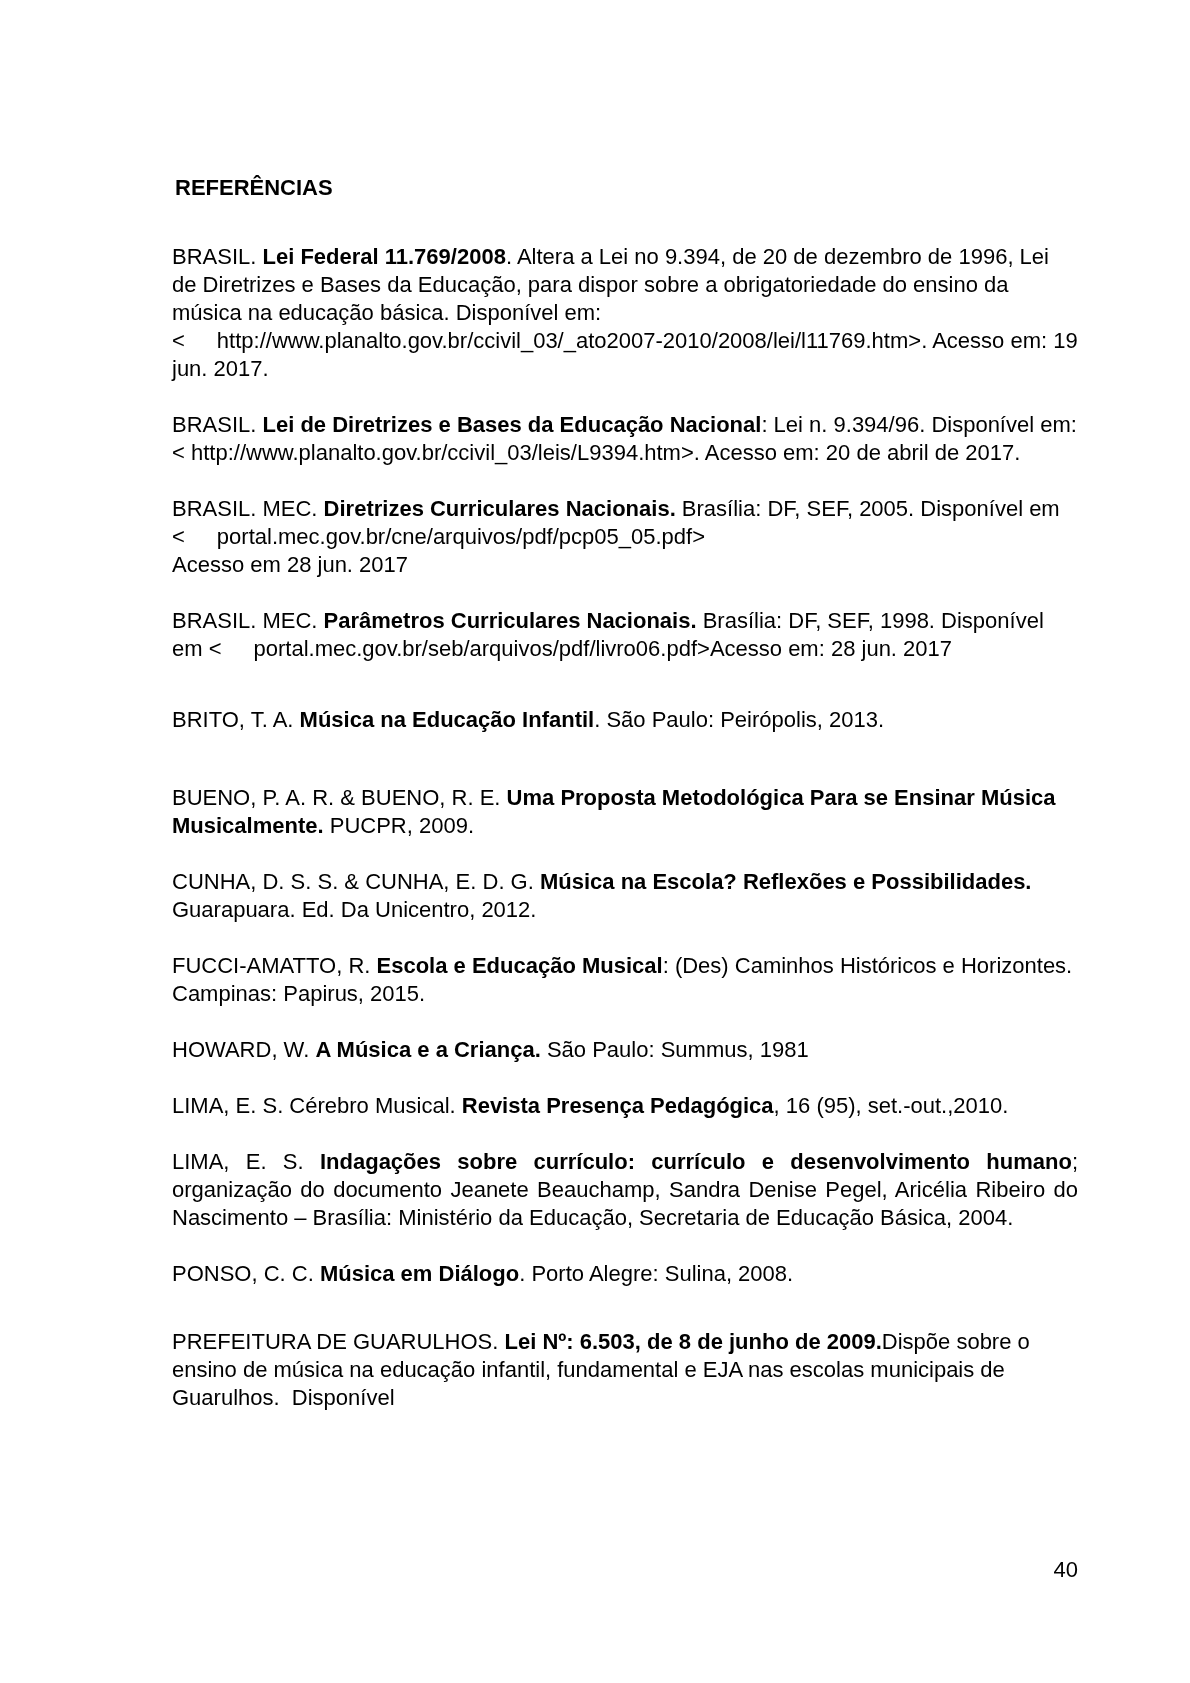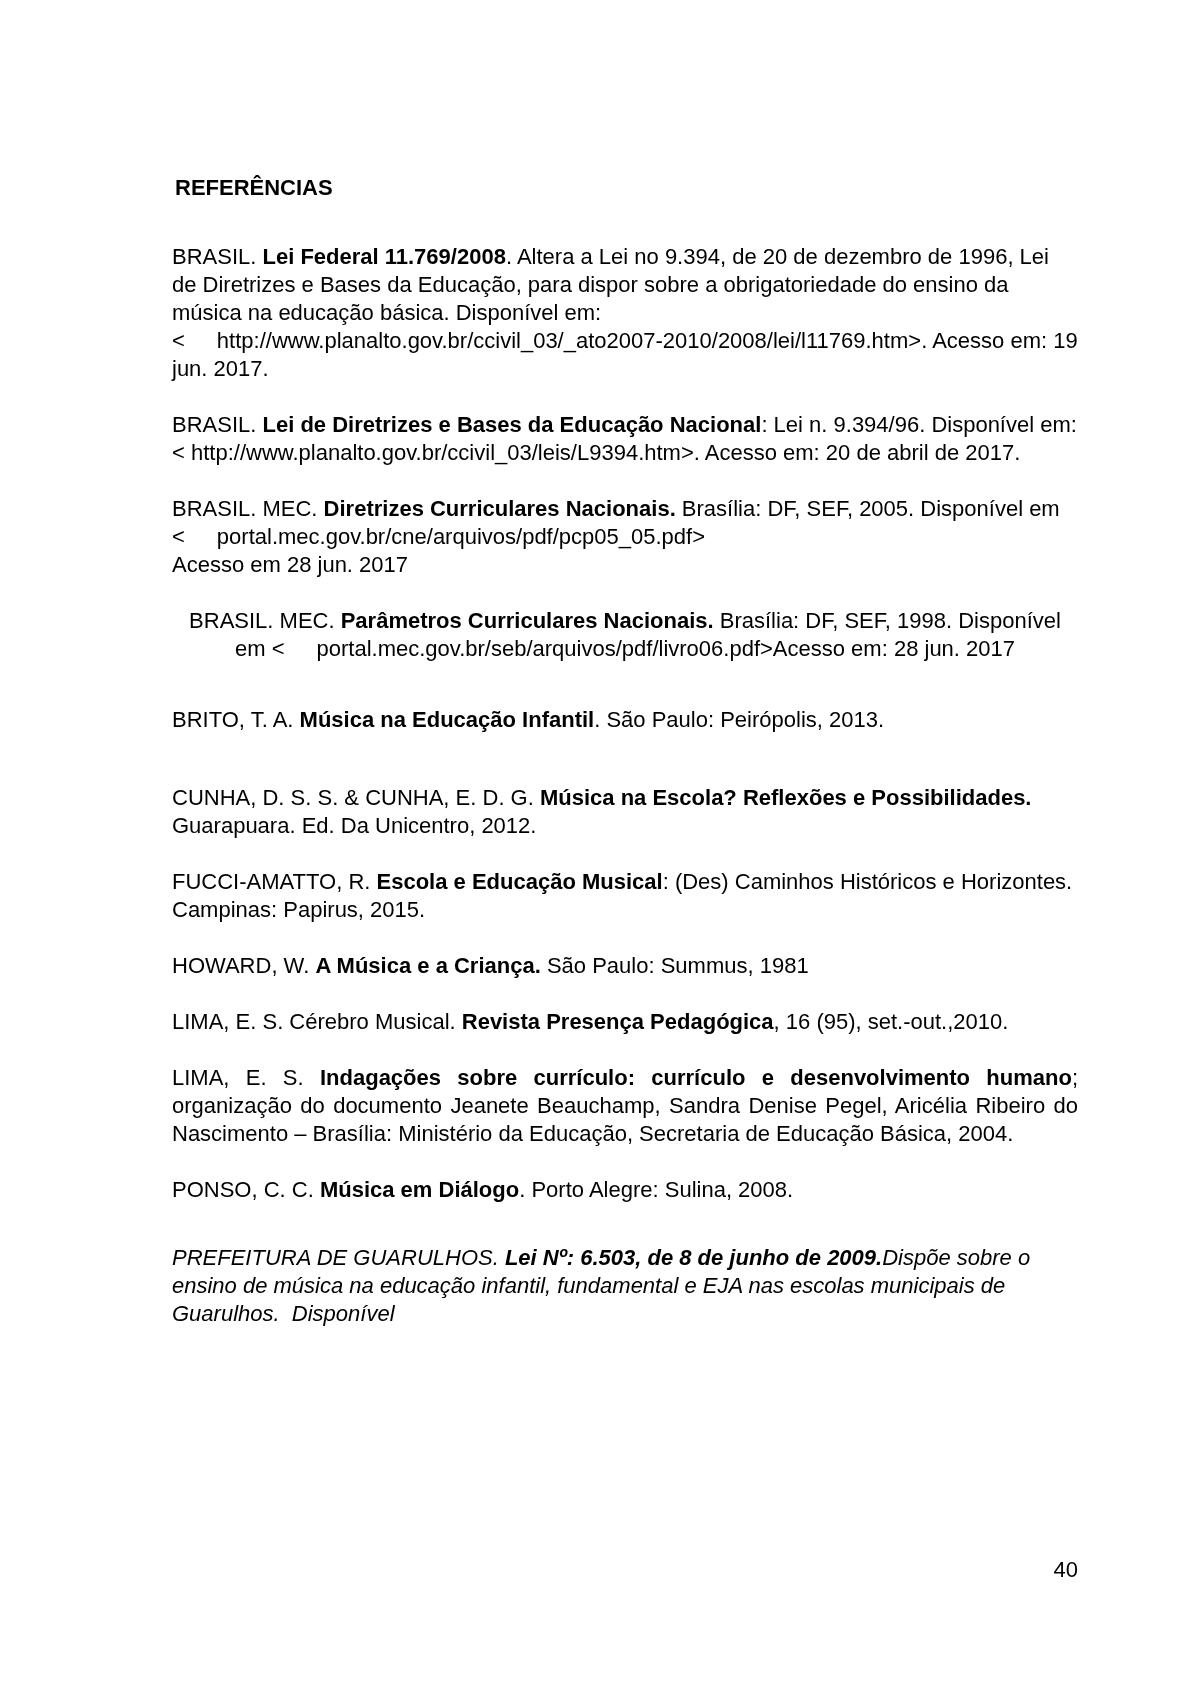--- a/index.html
+++ b/index.html
@@ -31,23 +31,23 @@
     margin: 0 0 41px 3px;
   }
   p.ref {
     margin: 0 0 28px 0;
     text-align: left;
   }
   p.ref.justify { text-align: justify; }
   p.ref.prewrap { white-space: pre-wrap; }
   p.ref.mb-38 { }
   p.ref.mb-40 { margin-bottom: 50px; }
-  p.ref.mb-43 { margin-bottom: 43px; text-align: center; }
+  p.ref.mb-43 { margin-bottom: 43px; }
   p.ref.mb-52 { margin-bottom: 40px; }
-  p.ref.mb-0  { margin-bottom: 8px; font-style: italic; }
+  p.ref.mb-0  { margin-bottom: 8px; }
   .b { font-weight: bold; }
   .u {
     white-space: nowrap;
     margin-left: 32px;
   }
   .page-number {
     position: absolute;
     top: 1556px;
     right: 112px;
     font-size: 22px;
@@ -66,20 +66,21 @@
 
     <p class="ref"><span>BRASIL. </span><span class="b">Lei de Diretrizes e Bases da Educação Nacional</span><span>: Lei n. 9.394/96. Disponível em: &lt; http://www.planalto.gov.br/ccivil_03/leis/L9394.htm&gt;. Acesso em: 20 de abril de 2017.</span></p>
 
     <p class="ref prewrap"><span>BRASIL. MEC. </span><span class="b">Diretrizes Curriculares Nacionais.</span><span> Brasília: DF, SEF, 2005. Disponível em &lt;</span><span class="u">portal.mec.gov.br/cne/arquivos/pdf/pcp05_05.pdf</span><span>&gt;
 Acesso em 28 jun. 2017</span></p>
 
     <p class="ref mb-43"><span>BRASIL. MEC. </span><span class="b">Parâmetros Curriculares Nacionais.</span><span> Brasília: DF, SEF, 1998. Disponível em &lt;</span><span class="u">portal.mec.gov.br/seb/arquivos/pdf/livro06.pdf</span><span>&gt;Acesso em: 28 jun. 2017</span></p>
 
     <p class="ref mb-40"><span>BRITO, T. A. </span><span class="b">Música na Educação Infantil</span><span>. São Paulo: Peirópolis, 2013.</span></p>
 
+    <p class="ref"><span>BUENO, P. A. R. &amp; BUENO, R. E. </span><span class="b">Uma Proposta Metodológica Para se Ensinar Música Musicalmente.</span><span> PUCPR, 2009.</span></p>
 
     <p class="ref"><span>CUNHA, D. S. S. &amp; CUNHA, E. D. G. </span><span class="b">Música na Escola? Reflexões e Possibilidades.</span><span> Guarapuara. Ed. Da Unicentro, 2012.</span></p>
 
     <p class="ref"><span>FUCCI-AMATTO, R. </span><span class="b">Escola e Educação Musical</span><span>: (Des) Caminhos Históricos e Horizontes. Campinas: Papirus, 2015.</span></p>
 
     <p class="ref"><span>HOWARD, W. </span><span class="b">A Música e a Criança.</span><span> São Paulo: Summus, 1981</span></p>
 
     <p class="ref justify mb-38"><span>LIMA, E. S. Cérebro Musical. </span><span class="b">Revista Presença Pedagógica</span><span>, 16 (95), set.-out.,2010.</span></p>
 
     <p class="ref justify"><span>LIMA, E. S. </span><span class="b">Indagações sobre currículo: currículo e desenvolvimento humano</span><span>; organização do documento Jeanete Beauchamp, Sandra Denise Pegel, Aricélia Ribeiro do Nascimento – Brasília: Ministério da Educação, Secretaria de Educação Básica, 2004.</span></p>

